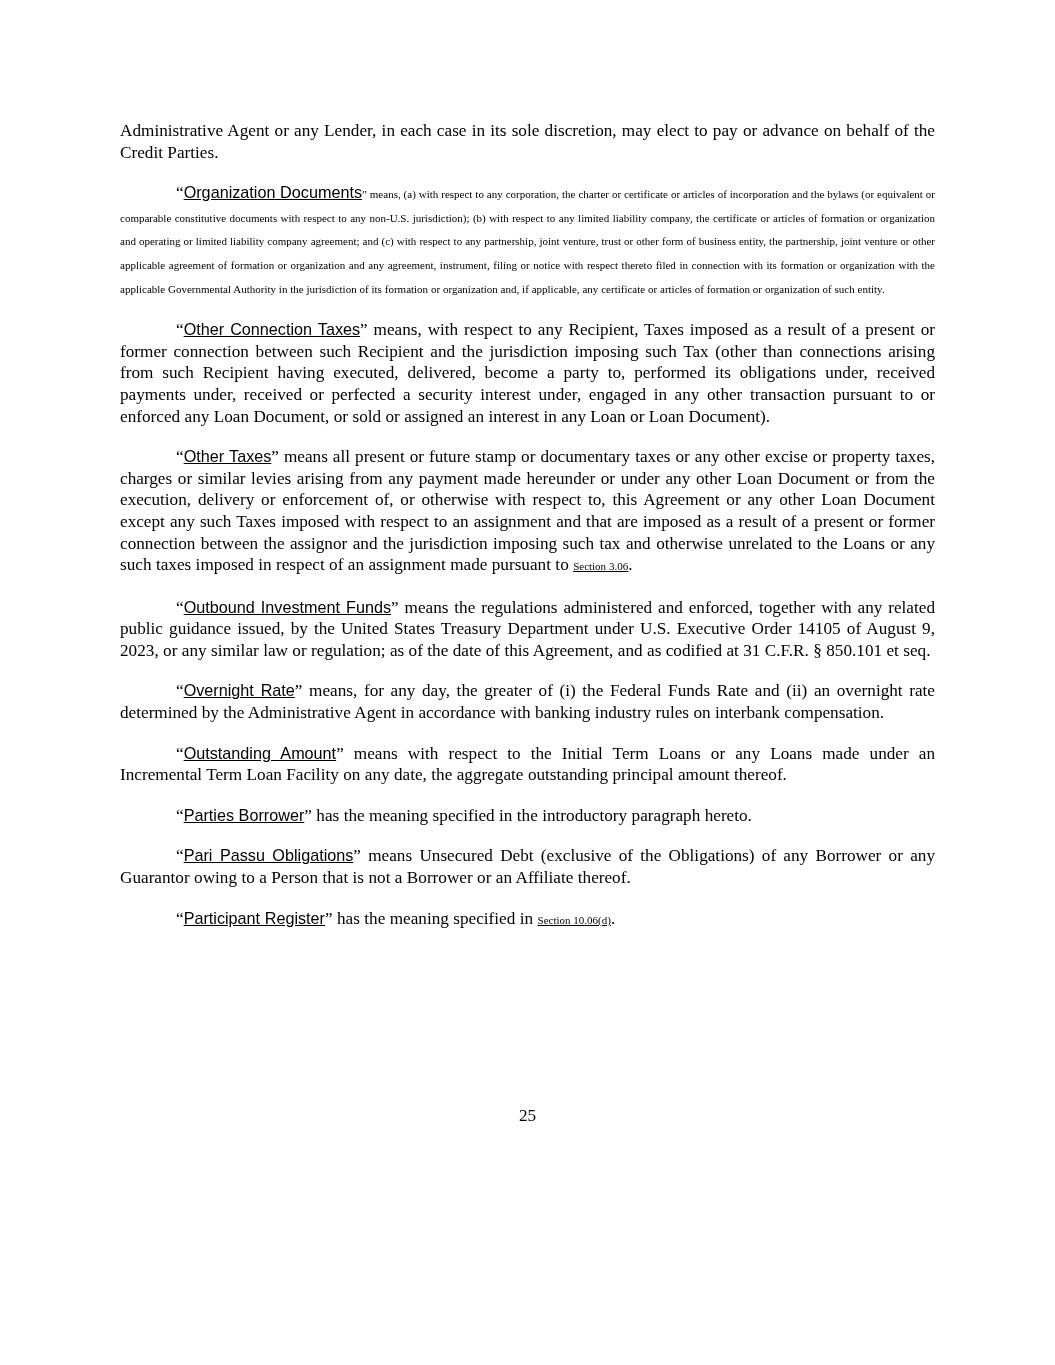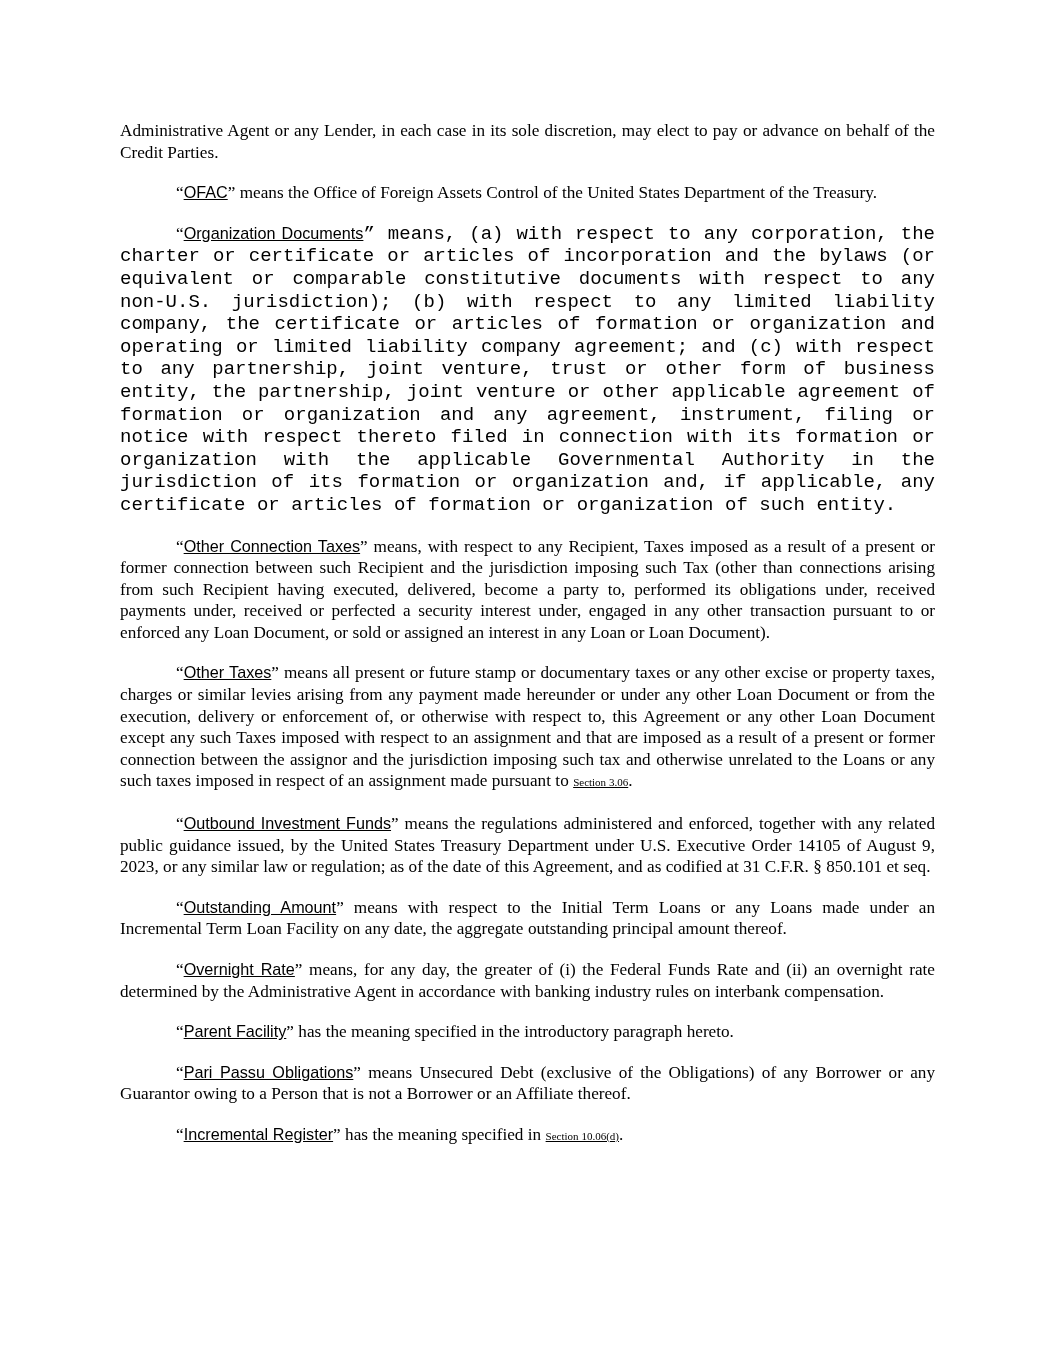--- a/index.html
+++ b/index.html
@@ -31,22 +31,22 @@
   }
   .para.indent {
     text-indent: 56px;
   }
   .term {
     text-decoration: underline;
     font-family: "Liberation Sans", sans-serif;
     font-size: 16.2px;
   }
   .sans {
-    font-family: Liberation Mono, monospace;
-    font-size: 19px;
+    font-family: Liberation Serif, serif;
+    font-size: 11px;
   }
   .xref {
     text-decoration: underline;
     font-family: Liberation Serif, serif;
     font-size: 11px;
   }
   .page-number {
     position: absolute;
     left: 0;
     right: 0;
@@ -56,55 +56,53 @@
     font-family: "Liberation Serif", serif;
   }
 </style>
 </head>
 <body>
 
 <div class="page">
 
   <p class="para" id="p-admin-agent">Administrative Agent or any Lender, in each case in its sole discretion, may elect to pay or advance on behalf of the Credit Parties.</p>
 
-  <p class="para indent">
-    <span>“</span><span class="term">OFAC</span><span>” means the Office of Foreign Assets Control of the United States Department of the Treasury.</span>
-  </p>
 
   <p class="para indent">
     <span>“</span><span class="term">Organization Documents</span><span class="sans">” means, (a) with respect to any corporation, the charter or certificate or articles of incorporation and the bylaws (or equivalent or comparable constitutive documents with respect to any non-U.S. jurisdiction); (b) with respect to any limited liability company, the certificate or articles of formation or organization and operating or limited liability company agreement; and (c) with respect to any partnership, joint venture, trust or other form of business entity, the partnership, joint venture or other applicable agreement of formation or organization and any agreement, instrument, filing or notice with respect thereto filed in connection with its formation or organization with the applicable Governmental Authority in the jurisdiction of its formation or organization and, if applicable, any certificate or articles of formation or organization of such entity.</span>
   </p>
 
   <p class="para indent">
     <span>“</span><span class="term">Other Connection Taxes</span><span>” means, with respect to any Recipient, Taxes imposed as a result of a present or former connection between such Recipient and the jurisdiction imposing such Tax (other than connections arising from such Recipient having executed, delivered, become a party to, performed its obligations under, received payments under, received or perfected a security interest under, engaged in any other transaction pursuant to or enforced any Loan Document, or sold or assigned an interest in any Loan or Loan Document).</span>
   </p>
 
   <p class="para indent">
     <span>“</span><span class="term">Other Taxes</span><span>” means all present or future stamp or documentary taxes or any other excise or property taxes, charges or similar levies arising from any payment made hereunder or under any other Loan Document or from the execution, delivery or enforcement of, or otherwise with respect to, this Agreement or any other Loan Document except any such Taxes imposed with respect to an assignment and that are imposed as a result of a present or former connection between the assignor and the jurisdiction imposing such tax and otherwise unrelated to the Loans or any such taxes imposed in respect of an assignment made pursuant to </span><span class="xref">Section 3.06</span><span>.</span>
   </p>
 
   <p class="para indent">
     <span>“</span><span class="term">Outbound Investment Funds</span><span>” means the regulations administered and enforced, together with any related public guidance issued, by the United States Treasury Department under U.S. Executive Order 14105 of August 9, 2023, or any similar law or regulation; as of the date of this Agreement, and as codified at 31 C.F.R. § 850.101 et seq.</span>
   </p>
 
   <p class="para indent">
+    <span>“</span><span class="term">Overnight Rate</span><span>” means, for any day, the greater of (i) the Federal Funds Rate and (ii) an overnight rate determined by the Administrative Agent in accordance with banking industry rules on interbank compensation.</span>
+  </p>
+
+  <p class="para indent">
     <span>“</span><span class="term">Outstanding Amount</span><span>” means with respect to the Initial Term Loans or any Loans made under an Incremental Term Loan Facility on any date, the aggregate outstanding principal amount thereof.</span>
   </p>
 
   <p class="para indent">
-    <span>“</span><span class="term">Overnight Rate</span><span>” means, for any day, the greater of (i) the Federal Funds Rate and (ii) an overnight rate determined by the Administrative Agent in accordance with banking industry rules on interbank compensation.</span>
-  </p>
-
-  <p class="para indent">
-    <span>“</span><span class="term">Parent Facility</span><span>” has the meaning specified in the introductory paragraph hereto.</span>
+    <span>“</span><span class="term">Parties Borrower</span><span>” has the meaning specified in the introductory paragraph hereto.</span>
   </p>
 
   <p class="para indent">
     <span>“</span><span class="term">Pari Passu Obligations</span><span>” means Unsecured Debt (exclusive of the Obligations) of any Borrower or any Guarantor owing to a Person that is not a Borrower or an Affiliate thereof.</span>
   </p>
 
 
   <p class="para indent">
-    <span>“</span><span class="term">Incremental Register</span><span>” has the meaning specified in </span><span class="xref">Section 10.06(d)</span><span>.</span>
+    <span>“</span><span class="term">Participant Register</span><span>” has the meaning specified in </span><span class="xref">Section 10.06(d)</span><span>.</span>
   </p>
 
+  <div class="page-number">25</div>
 
 </div>
 
 </body></html>

